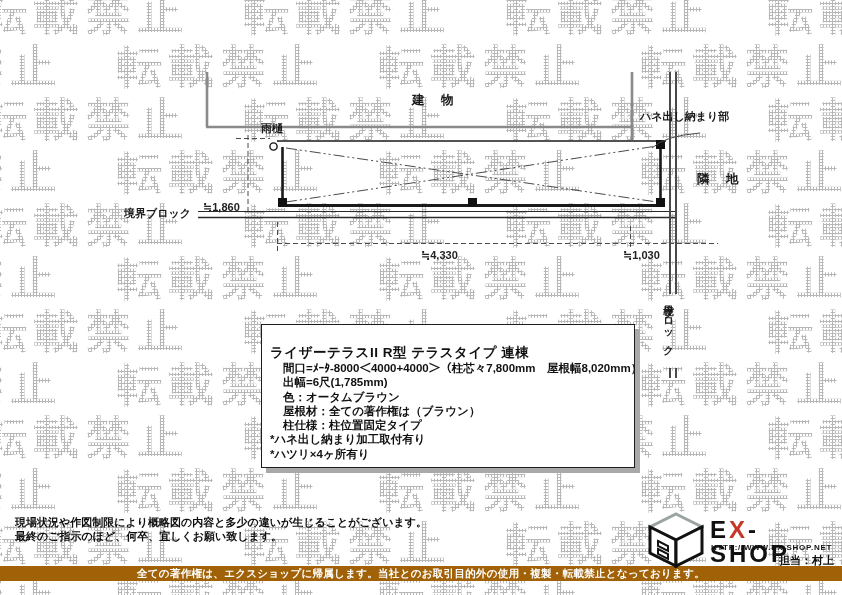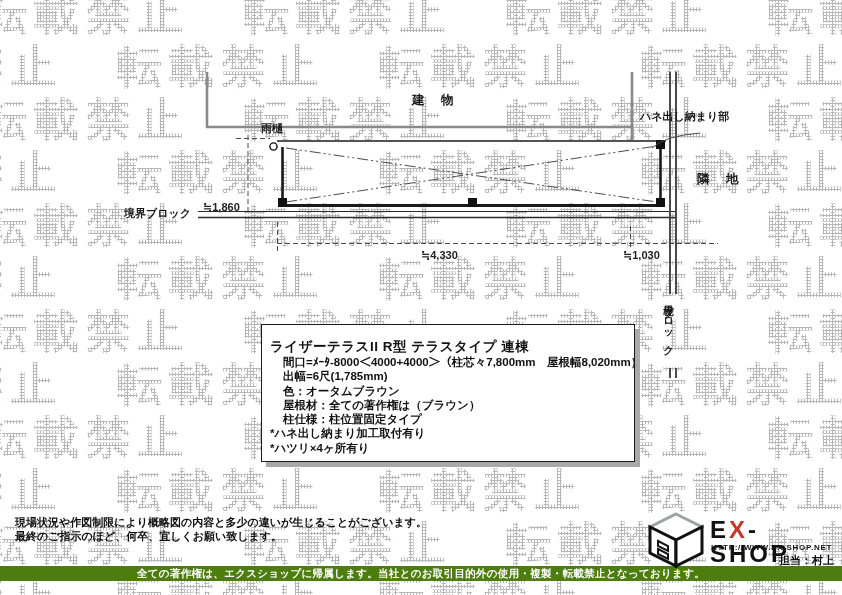--- a/index.html
+++ b/index.html
@@ -23,31 +23,31 @@
 
   
   #drawing{position:absolute;left:0;top:0;z-index:1;}
   .lbl{position:absolute;z-index:2;font-weight:bold;font-size:11px;color:#1a1a1a;white-space:nowrap;}
   .lbl-lg{font-size:12.5px;letter-spacing:2px;}
   .lbl-dim{font-weight:bold;font-size:11px;color:#222;}
   .lbl-vert{writing-mode:vertical-rl;text-orientation:upright;font-size:10.5px;letter-spacing:1px;}
 
   
   .spec-box{position:absolute;left:261px;top:324px;width:356px;z-index:2;background:#fff;
-            border:1.6px solid #1c1c1c;box-shadow:5px 5px 0 #a9a9a9;padding:13px 8px 6px 8px;}
+            border:1.6px solid #1c1c1c;box-shadow:5px 5px 0 #a9a9a9;padding:19px 8px 6px 8px;}
   .spec-title{font-size:13.5px;font-weight:bold;color:#111;letter-spacing:0.5px;line-height:17px;}
   .spec-line{font-size:11.5px;font-weight:bold;color:#111;line-height:14.3px;white-space:nowrap;}
   .spec-line.ind{padding-left:13px;}
 
   
   .notes{position:absolute;left:15px;top:515px;z-index:2;}
   .note-line{font-size:11px;font-weight:bold;color:#0d0d0d;line-height:14px;white-space:nowrap;}
 
   .footer-bar{position:absolute;left:0;top:566px;width:842px;height:15px;z-index:3;
-              background:#4d7c0f;display:flex;align-items:center;justify-content:center;text-align:right;}
+              background:#a16207;display:flex;align-items:center;justify-content:center;text-align:right;}
   .footer-bar div{font-size:10.5px;font-weight:bold;color:#ffffff;letter-spacing:0.3px;white-space:nowrap;}
 
   
   .logo{position:absolute;left:648px;top:510px;width:190px;height:58px;z-index:4;}
   .logo-icon{position:absolute;left:0;top:2px;}
   .logo-text{position:absolute;left:62px;top:8px;font-size:24px;font-weight:bold;
              letter-spacing:3px;color:#111;line-height:24px;font-family:"Liberation Sans",sans-serif;}
   .logo-text .x-red{color:#c53726;}
   .logo-url{position:absolute;left:63px;top:33px;font-size:8px;font-weight:bold;color:#111;
             letter-spacing:0.7px;white-space:nowrap;}

